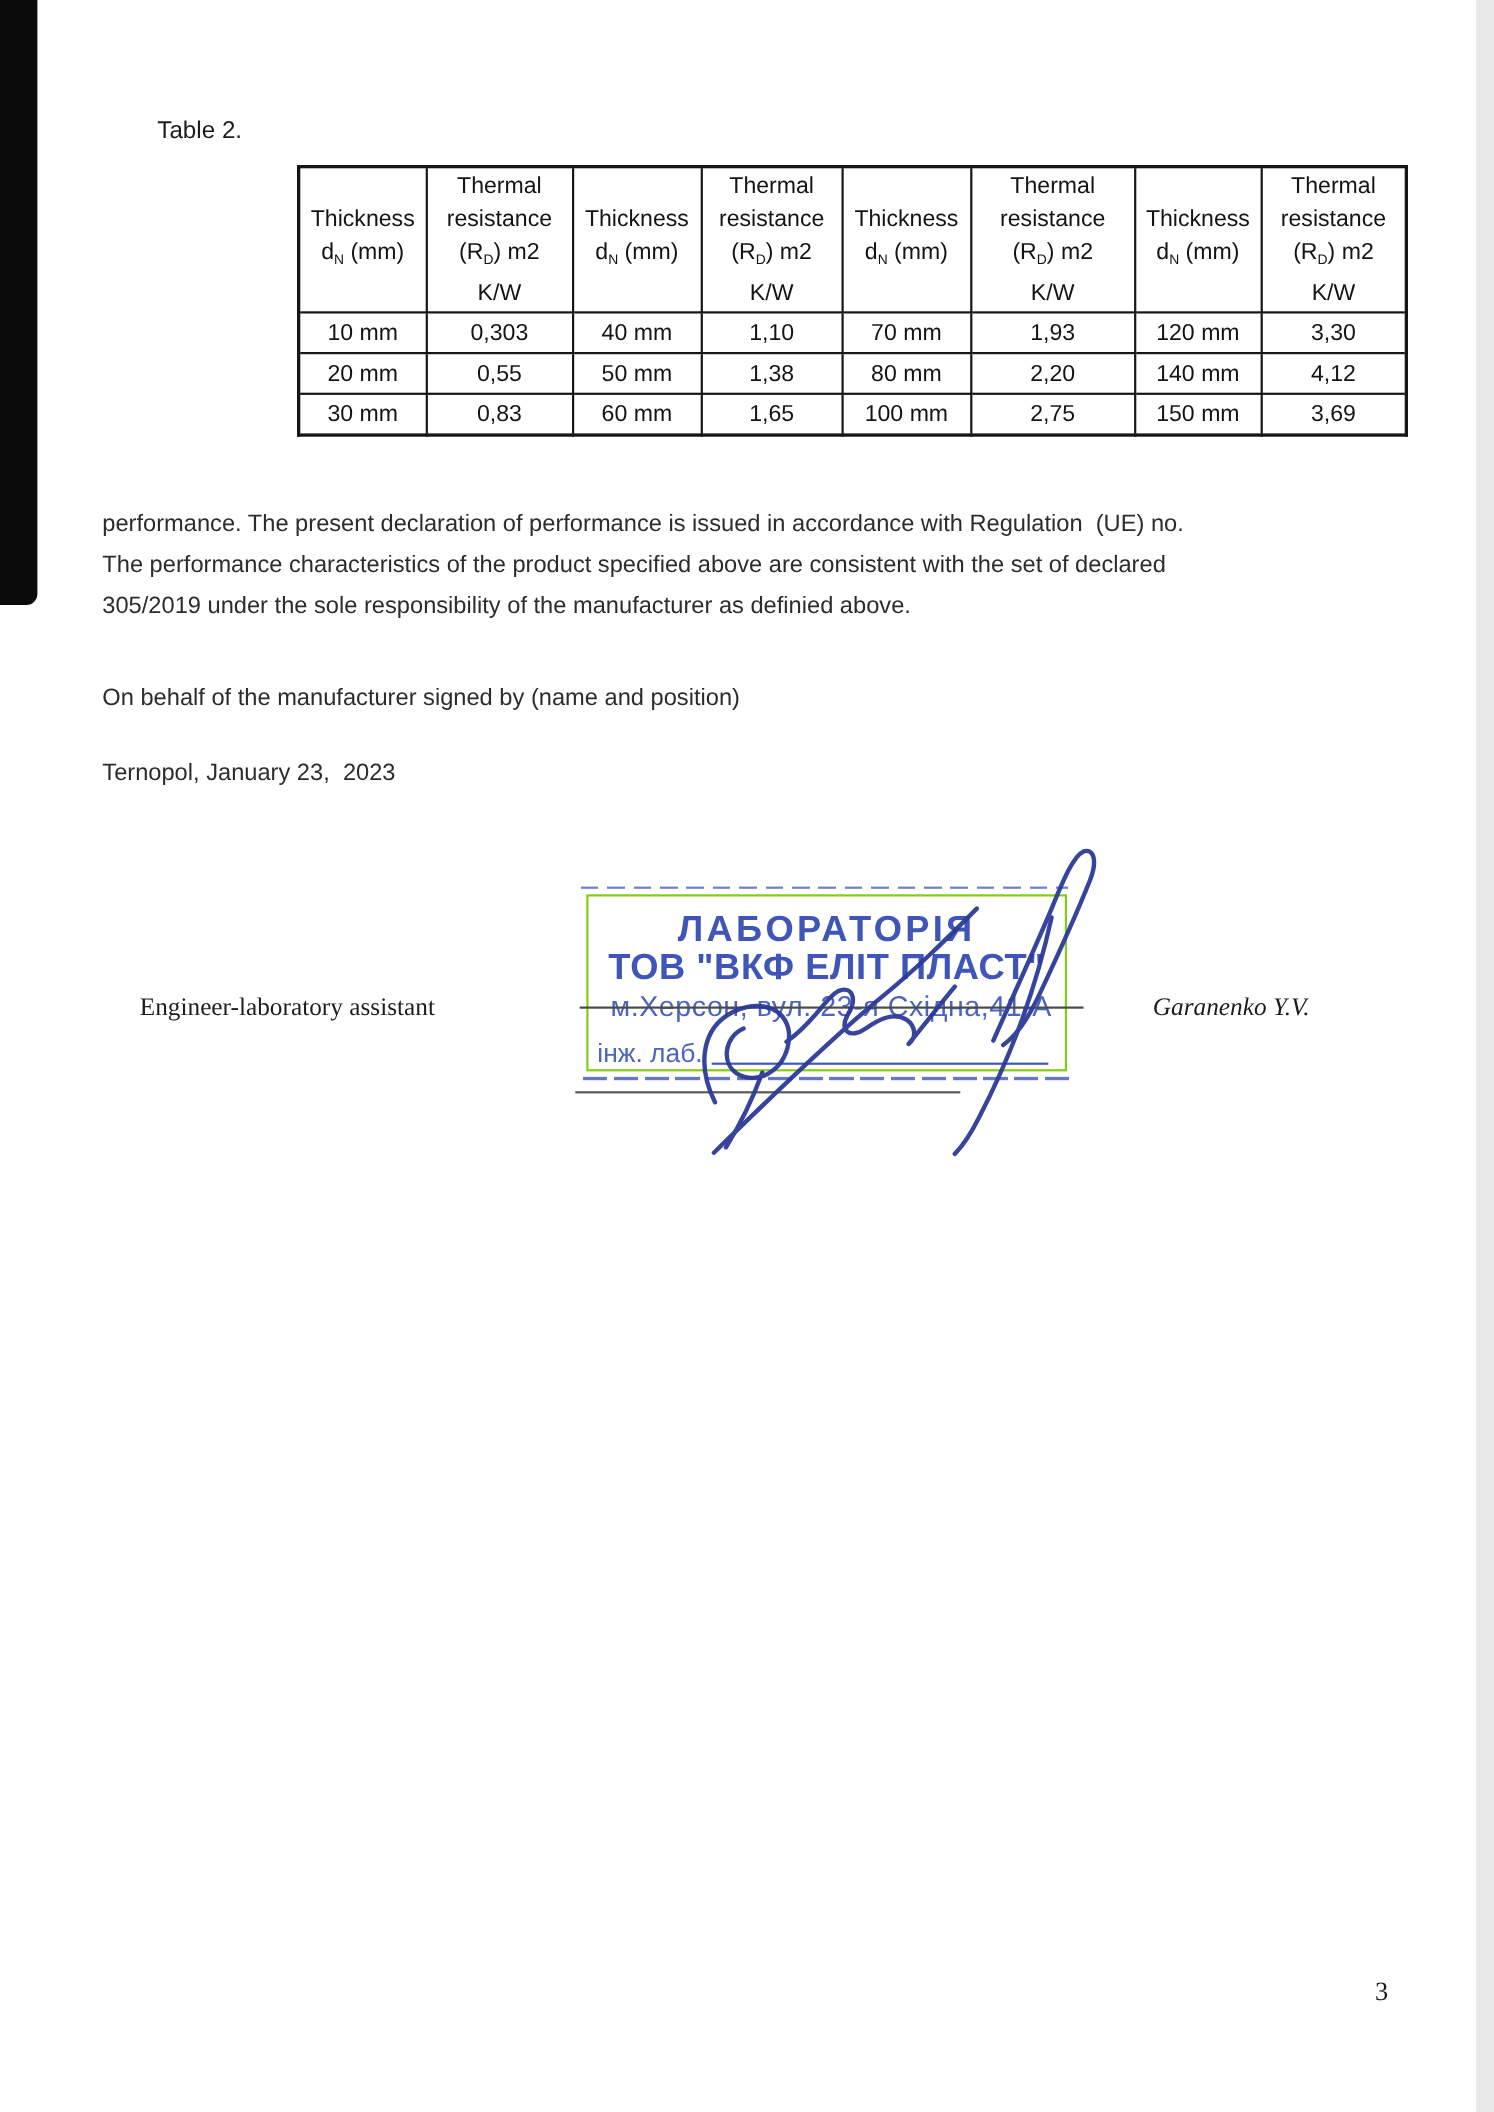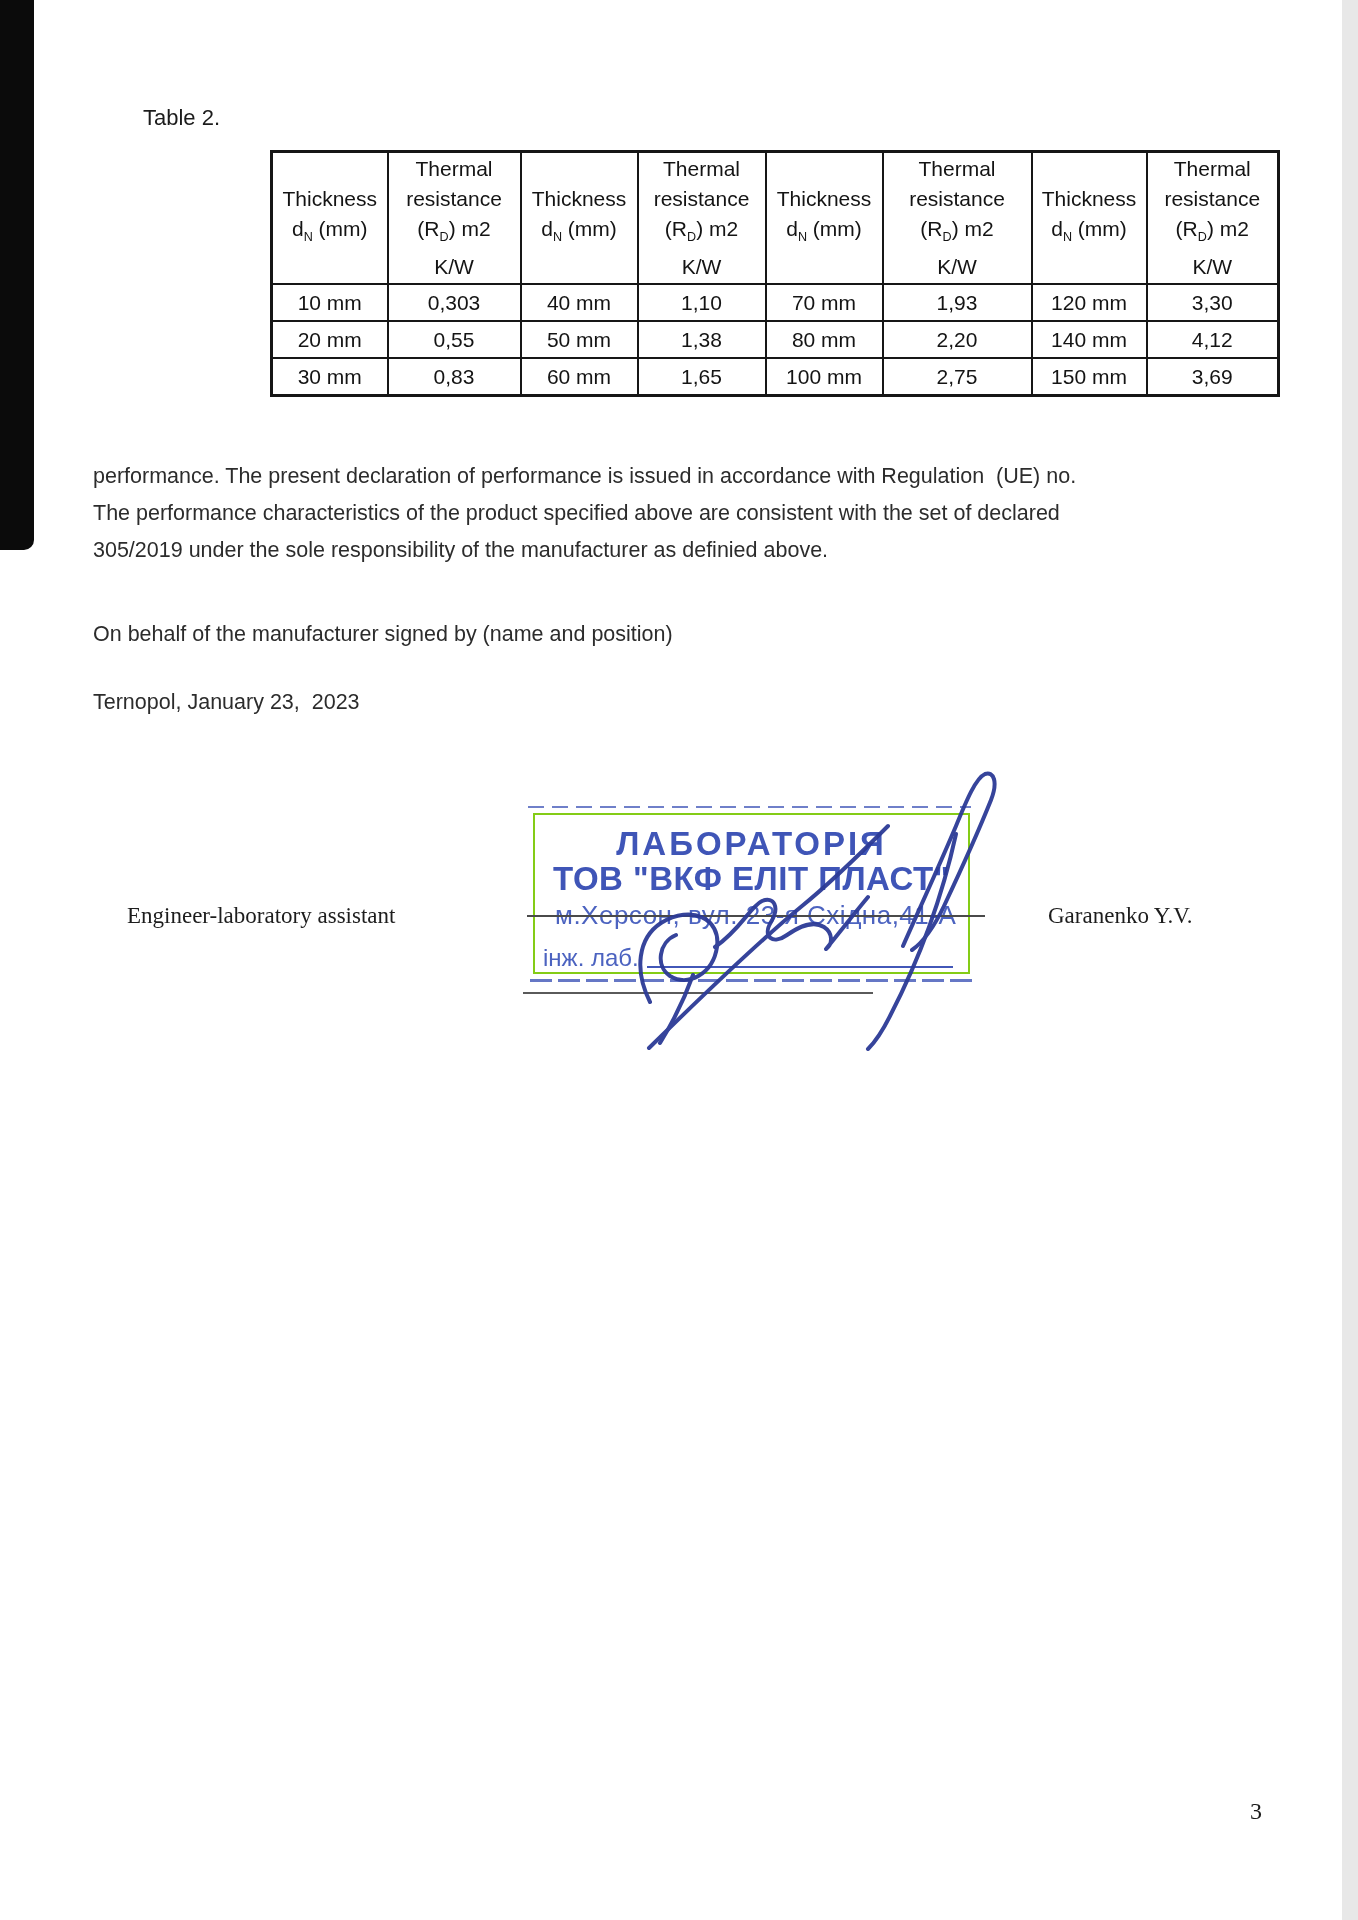--- a/index.html
+++ b/index.html
@@ -56,21 +56,21 @@
     position:absolute;left:93px;top:690px;
     font-size:21.5px;color:#2c2c2c;
   }
   
   .sig-title-left{
     position:absolute;left:127px;top:903px;
     font-family:"Liberation Serif",serif;font-size:23px;color:#1d1d1d;
   }
   .sig-name-right{
     position:absolute;left:1048px;top:903px;
-    font-family:"Liberation Serif",serif;font-size:23px;color:#1d1d1d;
+    font-family:"Liberation Serif",serif;font-size:23px;color:#1d1d1d;font-style:italic;
   }
   
   .stamp{
     position:absolute;left:533px;top:813px;width:437px;height:161px;
     border:2px solid #84cc16;
     box-sizing:border-box;
     color:#3f55b7;
   }
   .stamp-l1{
     position:absolute;left:0;right:0;top:10px;

